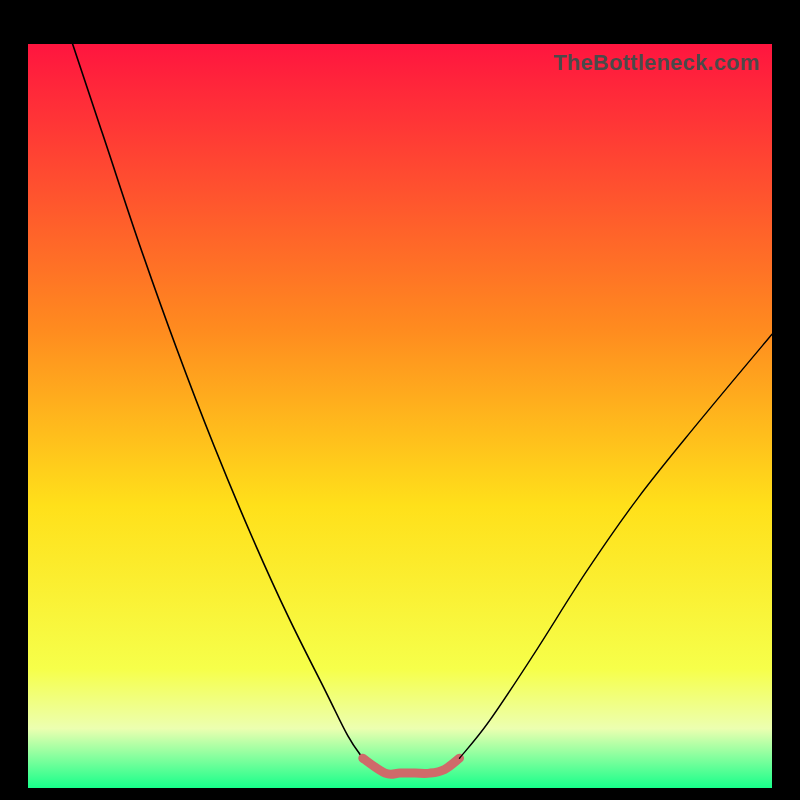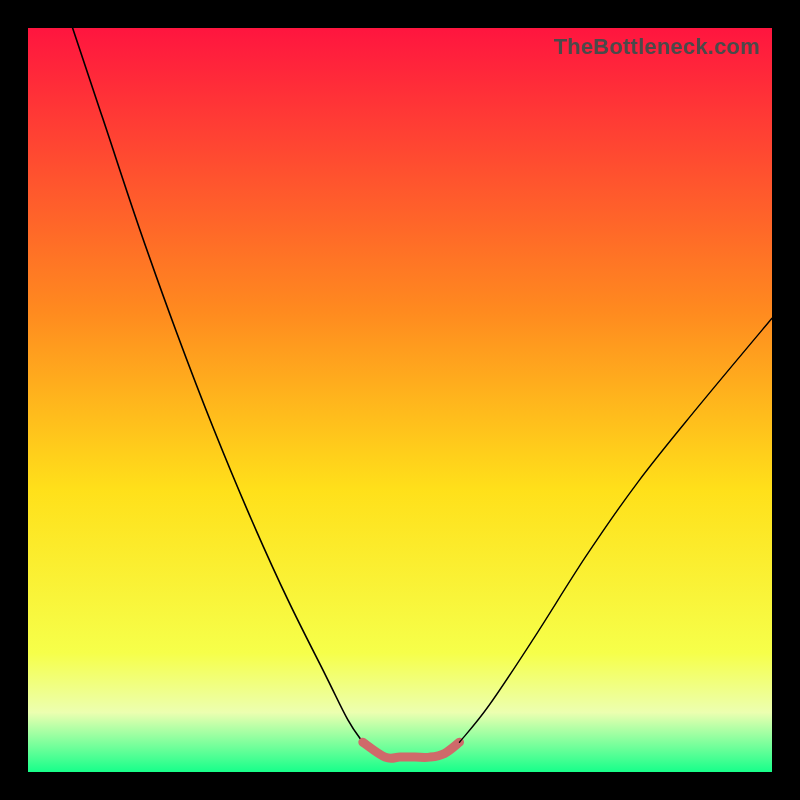--- a/index.html
+++ b/index.html
@@ -15,21 +15,21 @@
     position: absolute;
     left: 0;
     top: 0;
     width: 800px;
     height: 800px;
     background: #000;
   }
   .plot {
     position: absolute;
     left: 28px;
-    top: 28px;
+    top: 44px;
     width: 744px;
     height: 744px;
     
   }
   .watermark {
     position: absolute;
     top: 6px;
     right: 12px;
     color: #4a4a4a;
     font-size: 22px;

